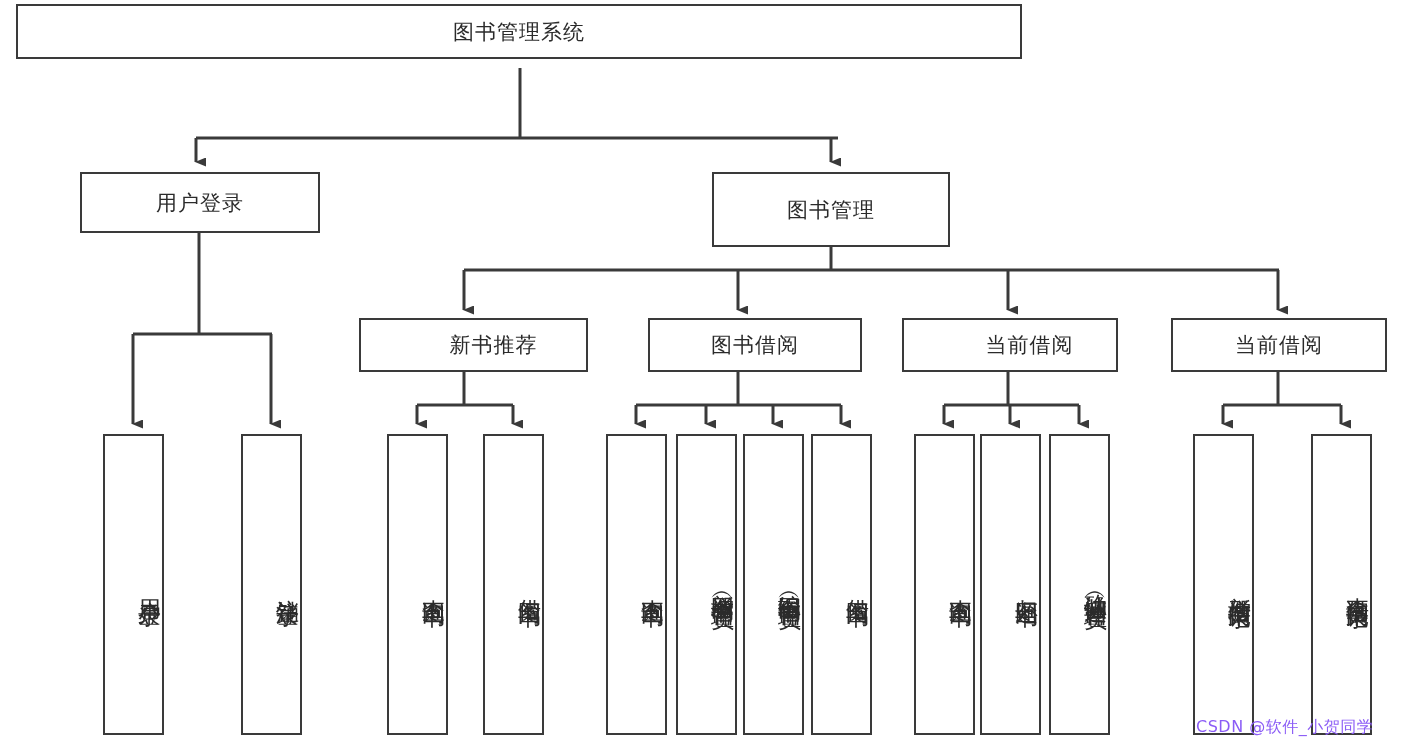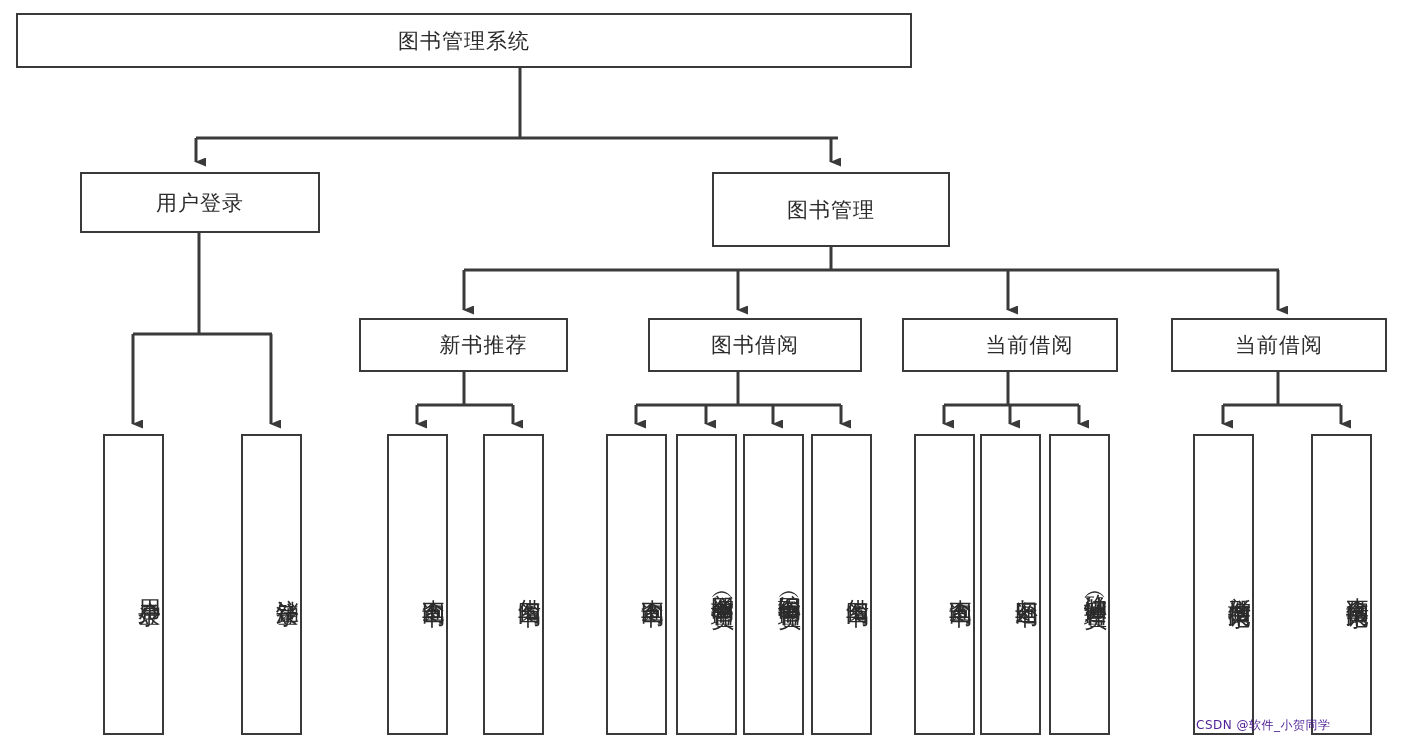--- a/index.html
+++ b/index.html
@@ -50,22 +50,22 @@
     align-items: flex-start;
     justify-content: center;
   }
   .node.vert .vtext {
     writing-mode: vertical-rl;
     text-orientation: upright;
     white-space: normal;
   }
   .watermark {
     position: absolute;
-    font-size: 12px;
-    color: #4c1d95;
+    font-size: 16px;
+    color: #8b5cf6;
     letter-spacing: 0.5px;
     white-space: nowrap;
     user-select: none;
   }
 </style>
 </head>
 <body>
 
 <div id="canvas">
 
@@ -112,32 +112,32 @@
       <path d="M1010,405 L1010,424" marker-end="url(#arrow)"></path>
       <path d="M1079,405 L1079,424" marker-end="url(#arrow)"></path>
 
       <path d="M1278,372 L1278,405"></path>
       <path d="M1223,405 L1341,405"></path>
       <path d="M1223,405 L1223,424" marker-end="url(#arrow)"></path>
       <path d="M1341,405 L1341,424" marker-end="url(#arrow)"></path>
     </g>
   </svg>
 
-  <div class="node horiz" style="left:16px; top:13px; width:896px; height:55px;">
+  <div class="node horiz" style="left:16px; top:4px; width:1006px; height:55px;">
     <span>图书管理系统</span>
   </div>
 
   <div class="node horiz" style="left:80px; top:172px; width:240px; height:61px;">
     <span>用户登录</span>
   </div>
   <div class="node horiz" style="left:712px; top:172px; width:238px; height:75px;">
     <span>图书管理</span>
   </div>
 
-  <div class="node horiz" style="left:359px; top:318px; width:209px; height:54px;padding-left:40px;">
+  <div class="node horiz" style="left:359px; top:318px; width:229px; height:54px;padding-left:40px;">
     <span>新书推荐</span>
   </div>
   <div class="node horiz" style="left:632px; top:318px; width:214px; height:54px;margin-left:16px;">
     <span>图书借阅</span>
   </div>
   <div class="node horiz" style="left:902px; top:318px; width:216px; height:54px;padding-left:39px;">
     <span>当前借阅</span>
   </div>
   <div class="node horiz" style="left:1171px; top:318px; width:216px; height:54px;">
     <span>当前借阅</span>

